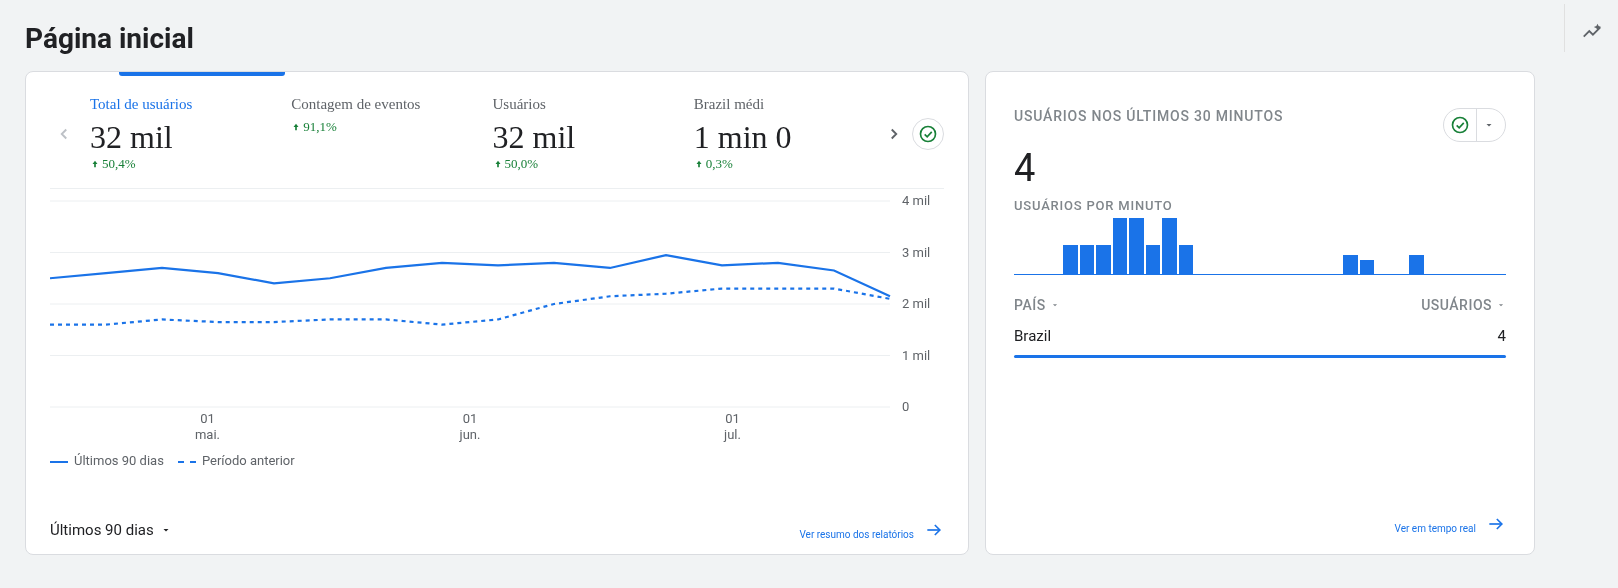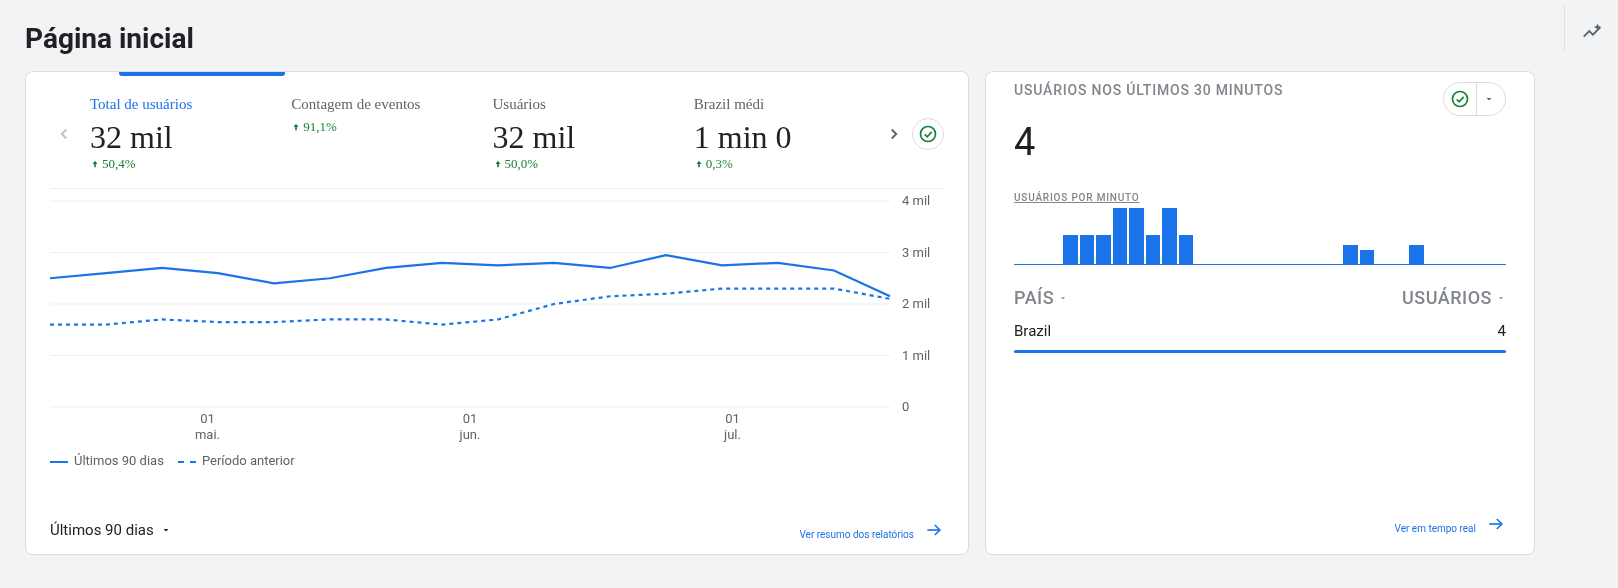--- a/index.html
+++ b/index.html
@@ -51,21 +51,21 @@
     position:relative;
   }
   .card-main{
     width:944px;
     height:484px;
     padding:0;
   }
   .card-rt{
     width:550px;
     height:484px;
-    padding:10px 28px 20px 28px;
+    padding:36px 28px 20px 28px;
     display:flex;
     flex-direction:column;
   }
   
   .tab-highlight{
     position:absolute;
     top:0;left:93px;
     width:166px;height:4px;
     background:var(--blue);
     border-radius:0 0 3px 3px;
@@ -165,36 +165,35 @@
     border-left:1px solid var(--border);
     margin-left:6px;
     height:100%;display:flex;align-items:center;
   }
   .rt-big{
     font-size:38px;
     font-weight:400;
     margin-top:4px;
   }
   .rt-sub{
-    font-size:10px;letter-spacing:.8px;color:var(--muted2);font-weight:500;
-    margin-top:28px;
-    text-decoration:underline;
+    font-size:13px;letter-spacing:.8px;color:var(--muted2);font-weight:500;
+    margin-top:8px;
   }
   .spark{
     margin-top:2px;
     height:60px;
     position:relative;
   }
   .spark-base{position:absolute;bottom:0;left:0;right:0;height:1px;background:var(--blue);}
   .spark-bars{position:absolute;bottom:1px;left:0;right:0;display:flex;gap:2px;height:58px;align-items:flex-end;}
   .spark-bars div{flex:1;background:var(--bar);}
   .rt-table-head{
     display:flex;justify-content:space-between;align-items:center;
     margin-top:22px;
-    font-size:18px;letter-spacing:.5px;color:var(--muted2);font-weight:500;
+    font-size:14px;letter-spacing:.5px;color:var(--muted2);font-weight:500;
   }
   .rt-table-head .col{display:flex;align-items:center;gap:4px;cursor:pointer;}
   .rt-row{
     display:flex;justify-content:space-between;align-items:center;
     margin-top:14px;
     font-size:15px;color:var(--text);gap:17px;
   }
   .rt-bar{height:3px;background:var(--blue);margin-top:10px;border-radius:2px;}
   .rt-footer{
     margin-top:auto;

